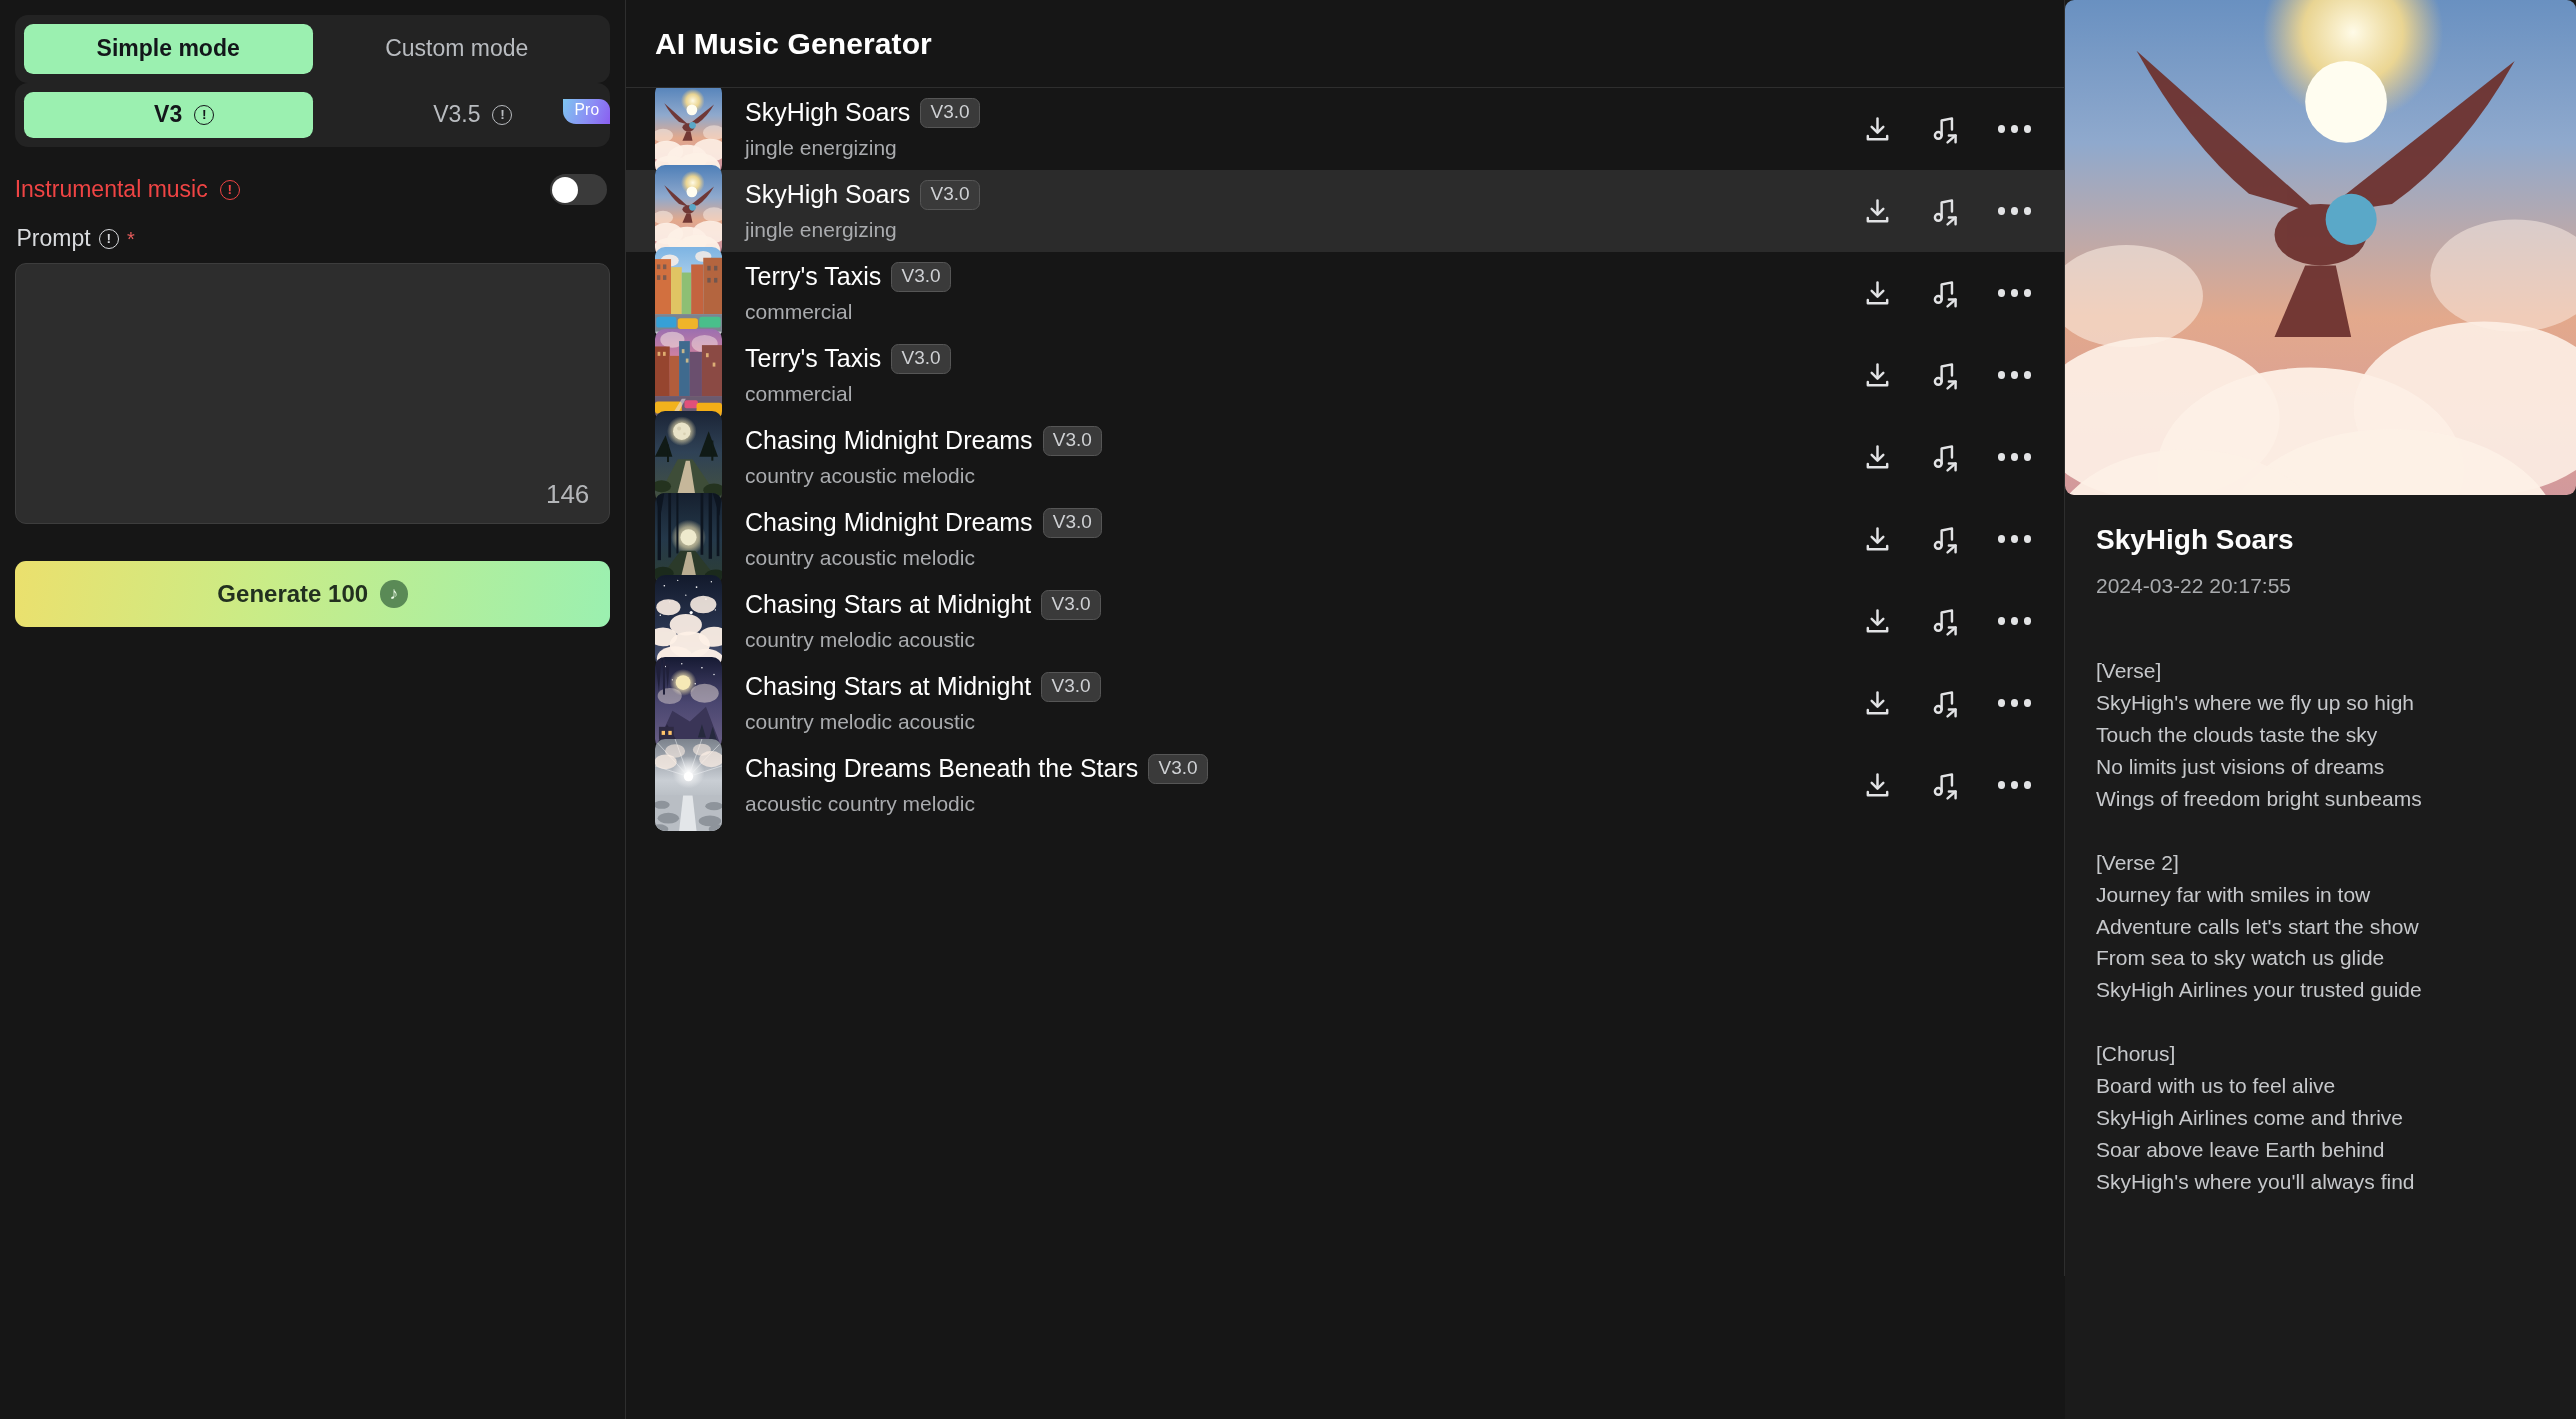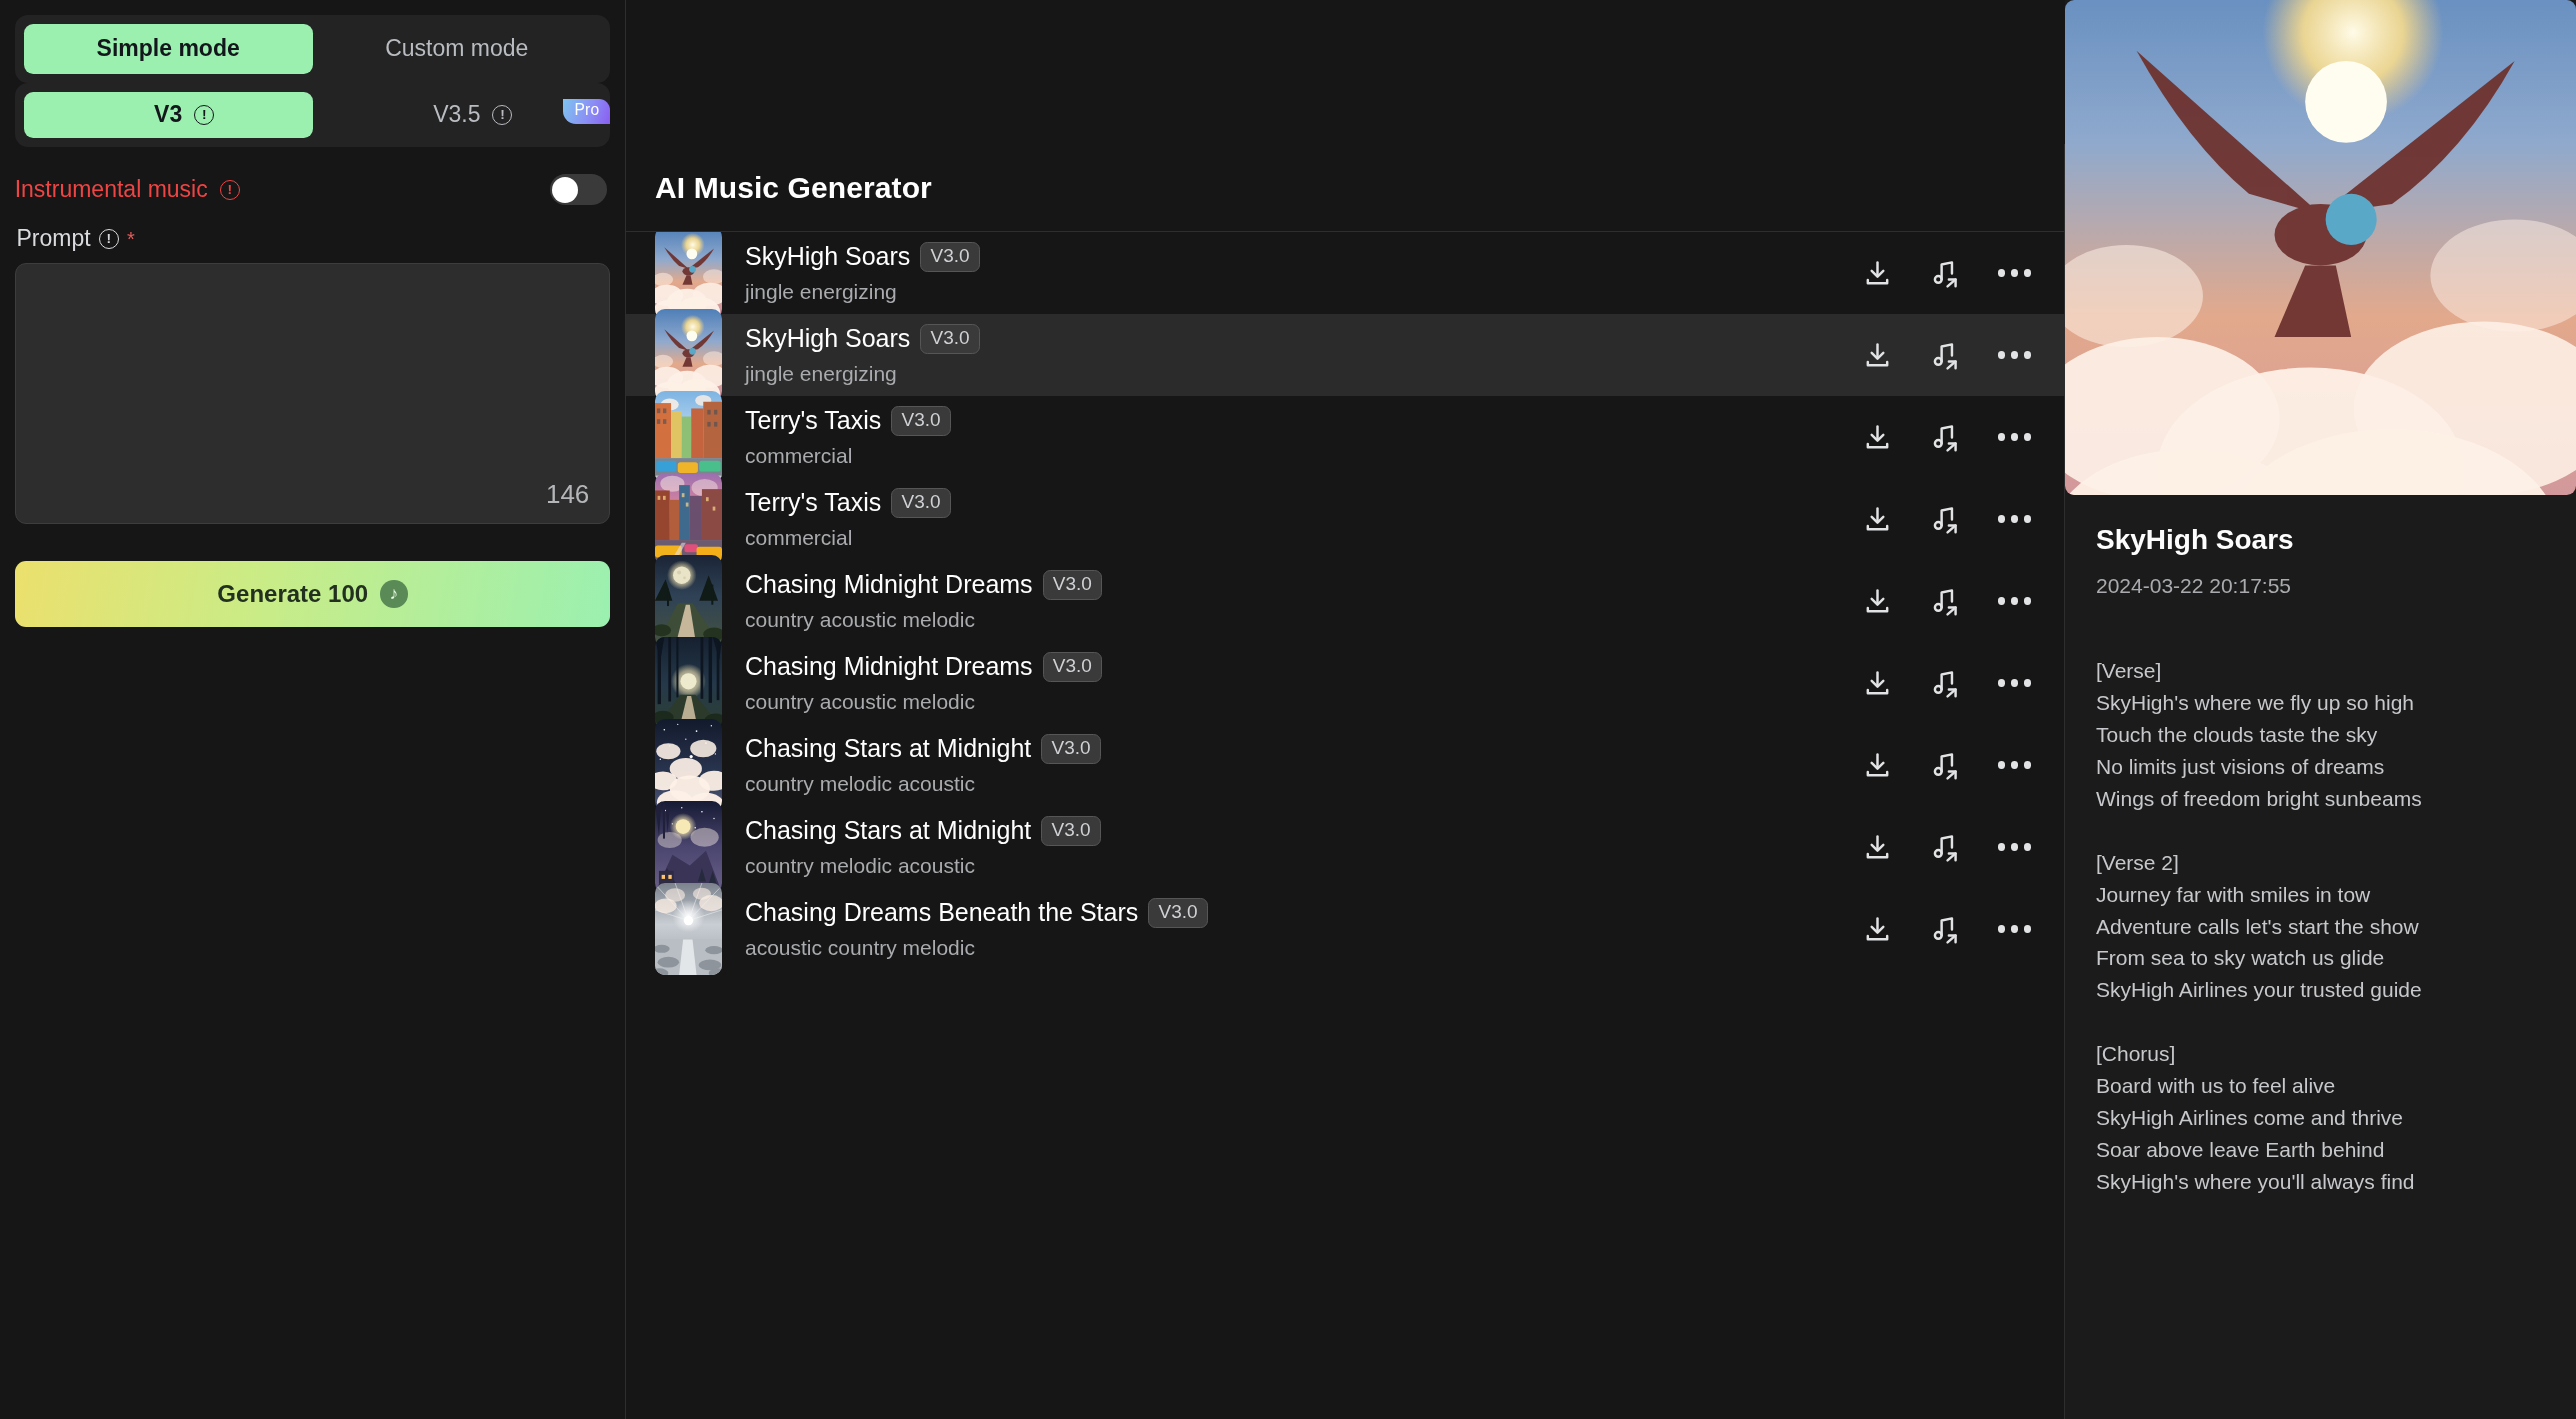--- a/index.html
+++ b/index.html
@@ -2,21 +2,21 @@
 <html style="font-size:14.7px"><head>
 <meta charset="utf-8">
 <style>
   * { box-sizing: border-box; margin: 0; padding: 0; }
   html, body {
     width: 2576px; height: 1420px;
     background: #161616;
     font-family: "Liberation Sans", sans-serif;
     overflow: hidden;
   }
-  .app { display: flex; width: 2576px; height: 1420px; align-items: flex-end; }
+  .app { display: flex; width: 2576px; height: 1420px; }
 
   
   .left-panel {
     width: 626px; height: 1420px;
     background: #161616;
     border-right: 1.8px solid #2e2e2e;
     padding: 14.7px 14.7px 0 14.7px;
     flex: 0 0 626px;
   }
   .mode-toggle {

